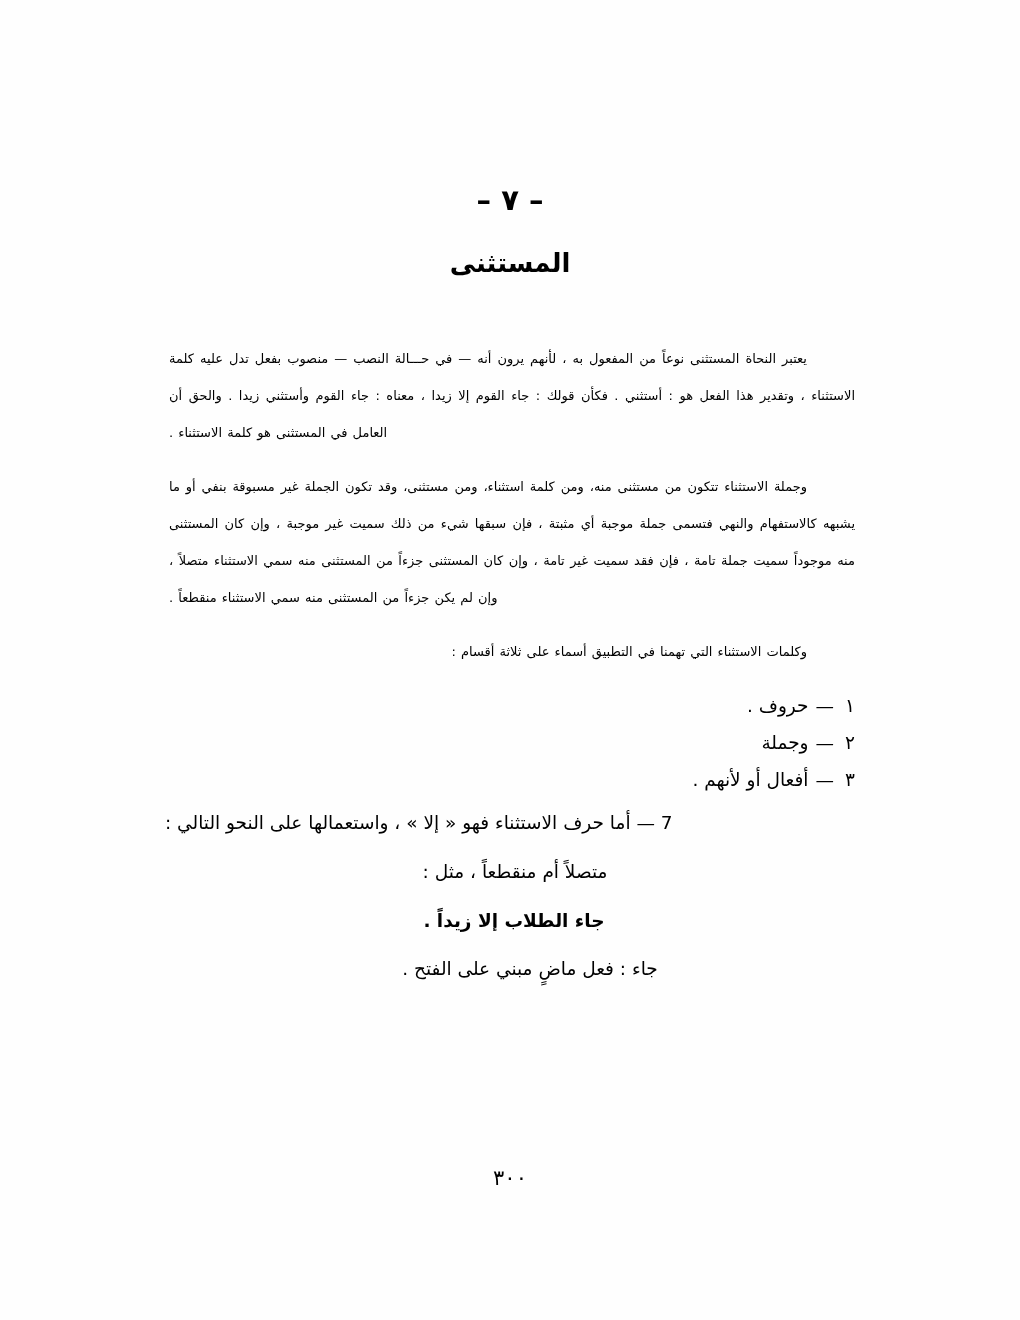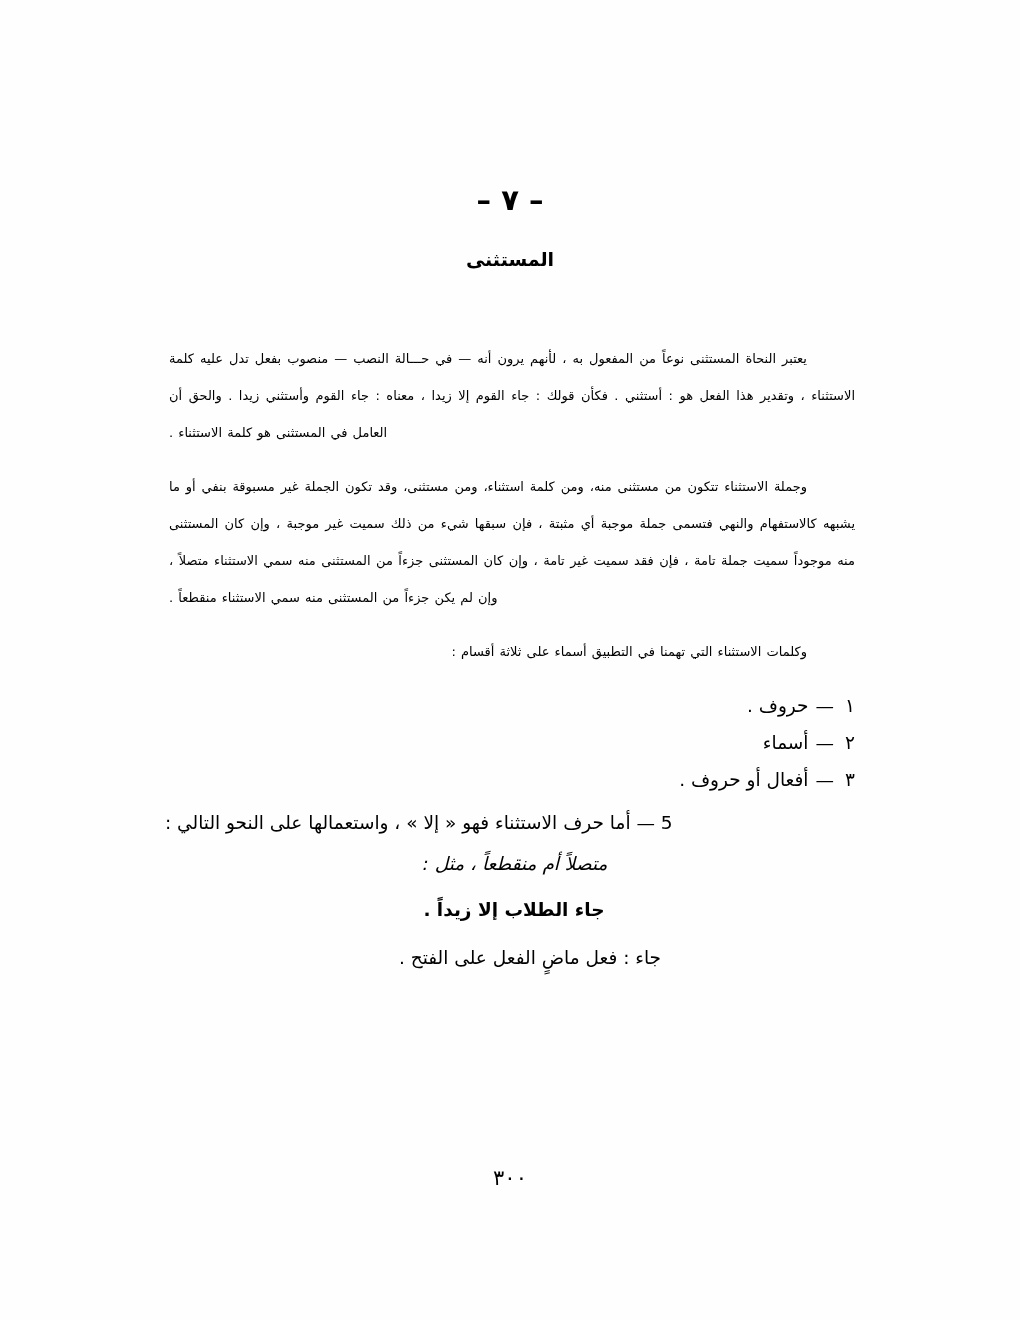--- a/index.html
+++ b/index.html
@@ -37,21 +37,21 @@
     letter-spacing: 1px;
     line-height: 1;
   }
 
   .section-title {
     position: absolute;
     top: 250px;
     left: 0;
     right: 0;
     text-align: center;
-    font-size: 19px;
+    font-size: 26px;
     font-weight: 600;
     line-height: 1;
   }
 
   
   .body-block {
     position: absolute;
     top: 340px;
     right: 165px;
     left: 165px;
@@ -107,23 +107,22 @@
     text-align: justify;
     text-align-last: left;
     margin: 6px 0 0 0;
   }
 
   .rule-b {
     font-size: 18.5px;
     line-height: 37px;
     text-align: justify;
     text-align-last: center;
-    margin: 4px;
+    margin: 12px;
     padding-left: 10px;
-    font-style: italic;
   }
 
   
   .example-bold {
     font-size: 18.5px;
     line-height: 37px;
     font-weight: 700;
     text-align: center;
     margin: 9px 0 0 0;
     padding-left: 8px;
@@ -164,33 +163,33 @@
 
     <p class="para indent">وجملة الاستثناء تتكون من مستثنى منه، ومن كلمة استثناء، ومن مستثنى، وقد تكون الجملة غير مسبوقة بنفي أو ما يشبهه كالاستفهام والنهي فتسمى جملة موجبة أي مثبتة ، فإن سبقها شيء من ذلك سميت غير موجبة ، وإن كان المستثنى منه موجوداً سميت جملة تامة ، فإن فقد سميت غير تامة ، وإن كان المستثنى جزءاً من المستثنى منه سمي الاستثناء متصلاً ، وإن لم يكن جزءاً من المستثنى منه سمي الاستثناء منقطعاً .</p>
 
     <p class="para indent last-right">وكلمات الاستثناء التي تهمنا في التطبيق أسماء على ثلاثة أقسام :</p>
 
     <ol class="kinds-list">
       <li>
         <span class="marker">١</span><span class="dash">—</span><span>حروف .</span>
       </li>
       <li>
-        <span class="marker">٢</span><span class="dash">—</span><span>أسماء</span>
+        <span class="marker">٢</span><span class="dash">—</span><span>وجملة</span>
       </li>
       <li>
-        <span class="marker">٣</span><span class="dash">—</span><span>أفعال أو حروف .</span>
+        <span class="marker">٣</span><span class="dash">—</span><span>أفعال أو لأنهم .</span>
       </li>
     </ol>
 
-    <p class="rule">5 — أما حرف الاستثناء فهو « إلا » ، واستعمالها على النحو التالي :</p>
+    <p class="rule">7 — أما حرف الاستثناء فهو « إلا » ، واستعمالها على النحو التالي :</p>
 
 
     <p class="rule-b">متصلاً أم منقطعاً ، مثل :</p>
 
     <p class="example-bold">جاء الطلاب إلا زيداً .</p>
 
-    <p class="example-parse">جاء : فعل ماضٍ الفعل على الفتح .</p>
+    <p class="example-parse">جاء : فعل ماضٍ مبني على الفتح .</p>
 
   </div>
 
   <div class="folio">٣٠٠</div>
 
 </div>
 
 </body></html>

